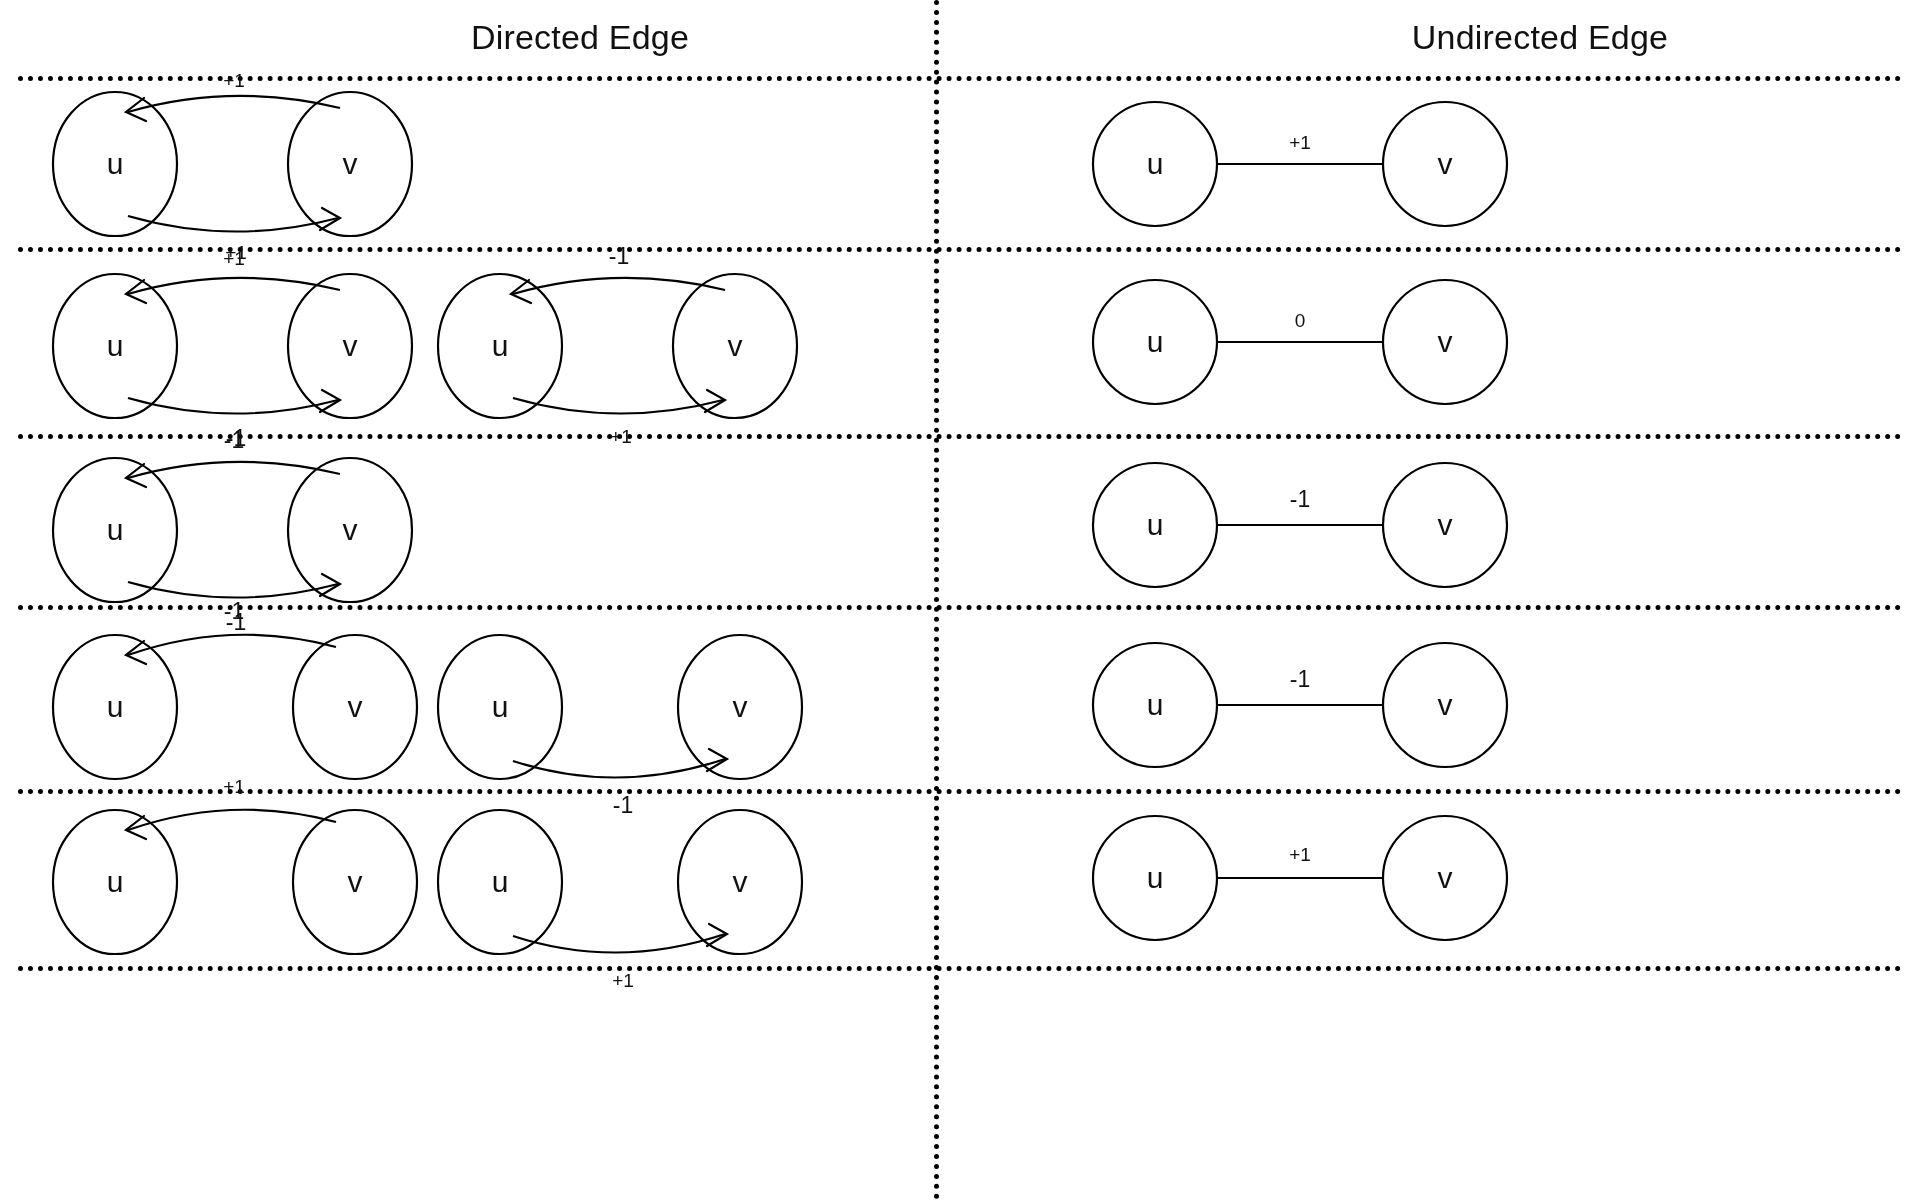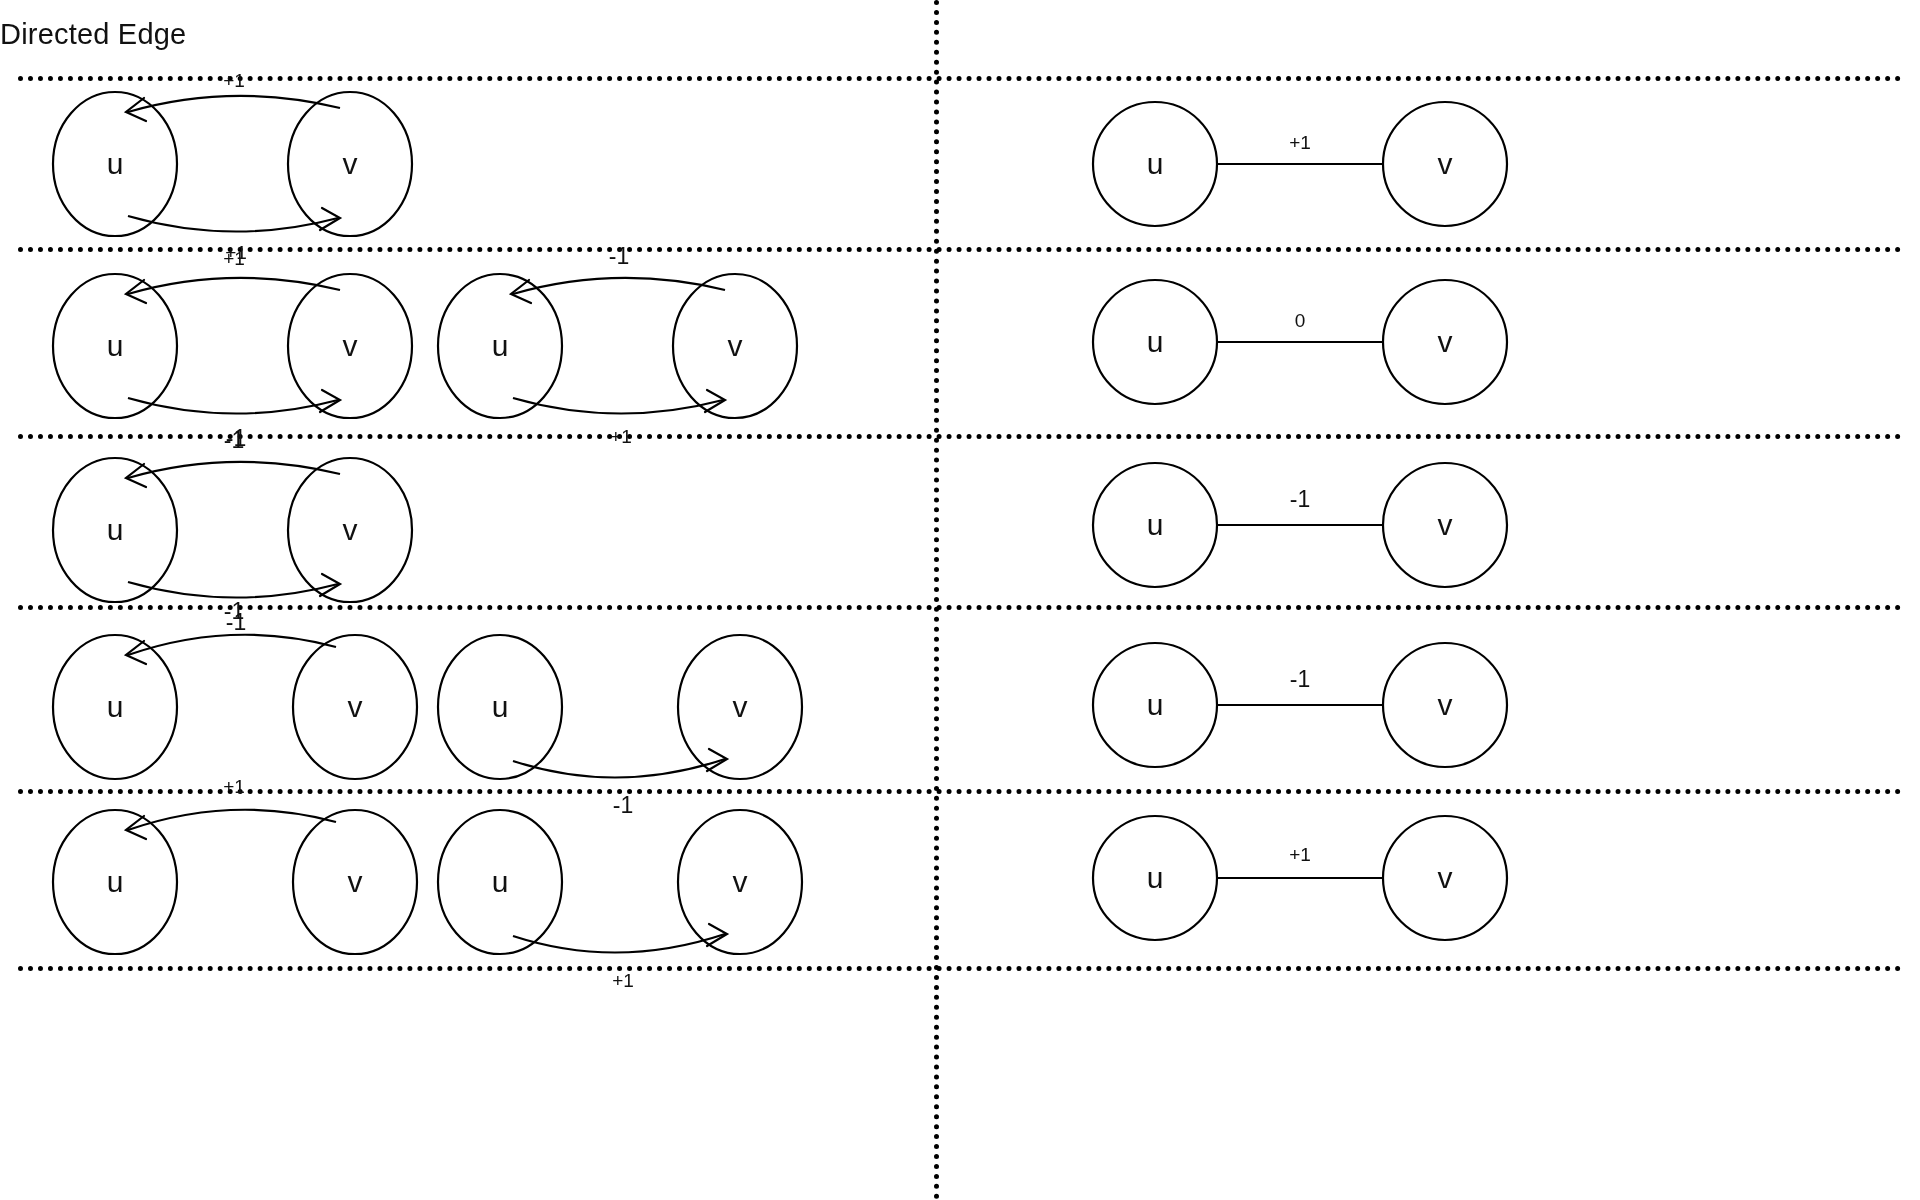--- a/index.html
+++ b/index.html
@@ -1,37 +1,38 @@
 <!DOCTYPE html>
 <html><head>
 <meta charset="utf-8">
 <style>
   html,body{margin:0;padding:0;background:#ffffff;}
   body{width:1920px;height:1200px;font-family:"Liberation Sans",sans-serif;color:#000;overflow:hidden;}
   #stage{position:relative;width:1920px;height:1200px;}
-  .hdr{position:absolute;font-size:29px;color:#111;font-family:"Liberation Sans",sans-serif;letter-spacing:.2px;}
+  .hdr{position:absolute;text-align:center;font-size:34px;color:#111;font-family:"Liberation Sans",sans-serif;letter-spacing:.2px;}
   #hdr-left{left:0;top:18px;width:1160px;}
   #hdr-right{left:1160px;top:18px;width:760px;}
   .hrule{position:absolute;left:18px;width:1884px;height:0;border-top:5px dotted #000;}
   .vrule{position:absolute;top:0;width:0;height:1200px;border-left:5px dotted #000;}
   .cellwrap{position:absolute;}
   svg{display:block;overflow:visible;}
   .node-circle{fill:#ffffff;stroke:#000;stroke-width:2.2;}
   .node-label{font-family:"Liberation Sans",sans-serif;font-size:30px;fill:#111;text-anchor:middle;dominant-baseline:middle;}
   .edge-path{fill:none;stroke:#000;stroke-width:2.2;}
   .edge-label{font-family:"Liberation Sans",sans-serif;font-size:19px;fill:#111;text-anchor:middle;dominant-baseline:middle;}
   .edge-label.big{font-size:23px;}
   .arrow-head{fill:none;stroke:#000;stroke-width:2.2;stroke-linecap:round;}
 </style>
 </head>
 <body>
 
 <div id="stage">
 
   <div class="hdr" id="hdr-left">Directed Edge</div>
+  <div class="hdr" id="hdr-right">Undirected Edge</div>
 
   <div class="hrule" style="top:76px;"></div>
   <div class="hrule" style="top:247px;"></div>
   <div class="hrule" style="top:434px;"></div>
   <div class="hrule" style="top:605px;"></div>
   <div class="hrule" style="top:789px;"></div>
   <div class="hrule" style="top:966px;"></div>
 
   <div class="vrule" style="left:934px;"></div>
 

